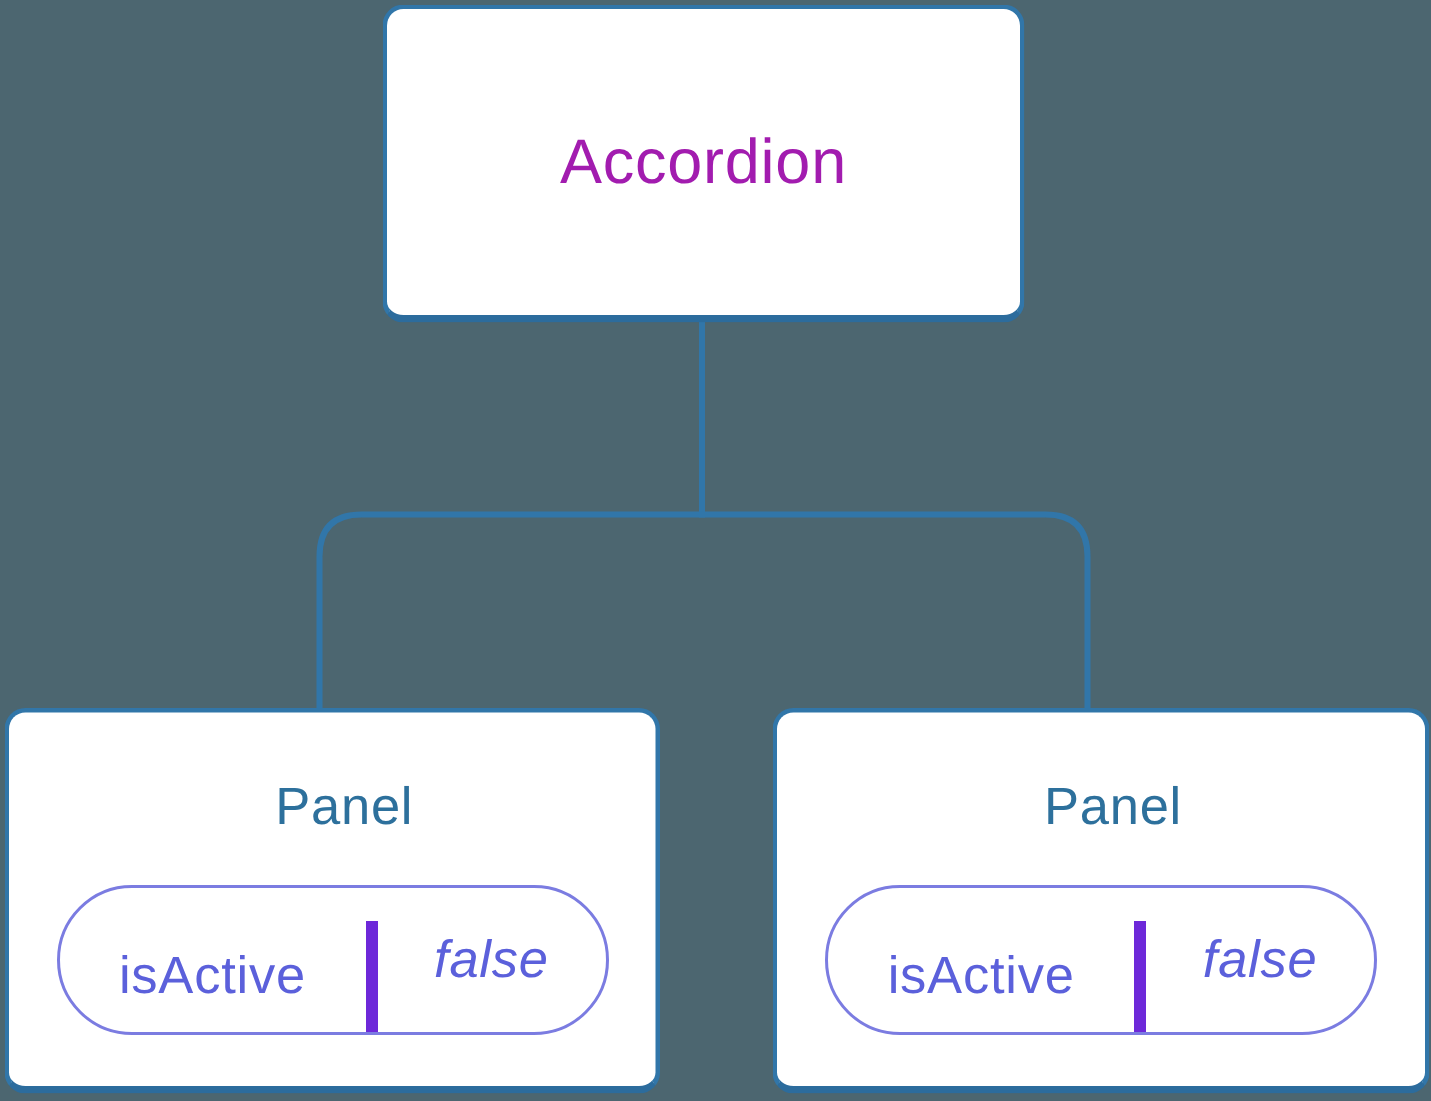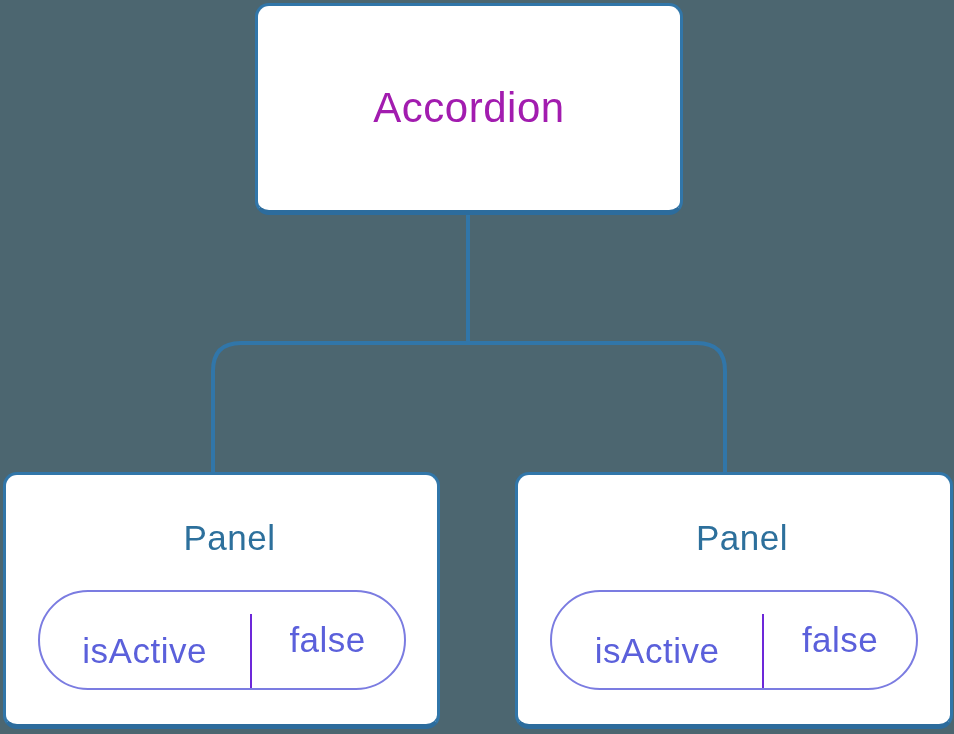--- a/index.html
+++ b/index.html
@@ -77,25 +77,26 @@
     display: flex;
     align-items: center;
     justify-content: center;
     font-size: 35px;
     font-weight: 500;
     color: #5B60DB;
     letter-spacing: 0.5px;
   }
   .state-key {
     flex: 0 0 58.3%;
-    border-right: 2px solid #6d28d9;
+    border-right: 8px solid #6d28d9;
     margin-top: 22px;
   }
   .state-value {
     flex: 1 1 auto;
+    font-style: italic;
   }
 </style>
 </head>
 <body>
 
 <div class="canvas">
 
   <svg class="connector-svg" viewBox="0 0 954 734" xmlns="http://www.w3.org/2000/svg" aria-hidden="true">
     <path d="M 468 213 L 468 345" fill="none" stroke="#3176A9" stroke-width="4"></path>
     <path d="M 213 474 L 213 371 Q 213 343 241 343 L 697 343 Q 725 343 725 371 L 725 474" fill="none" stroke="#3176A9" stroke-width="4"></path>

